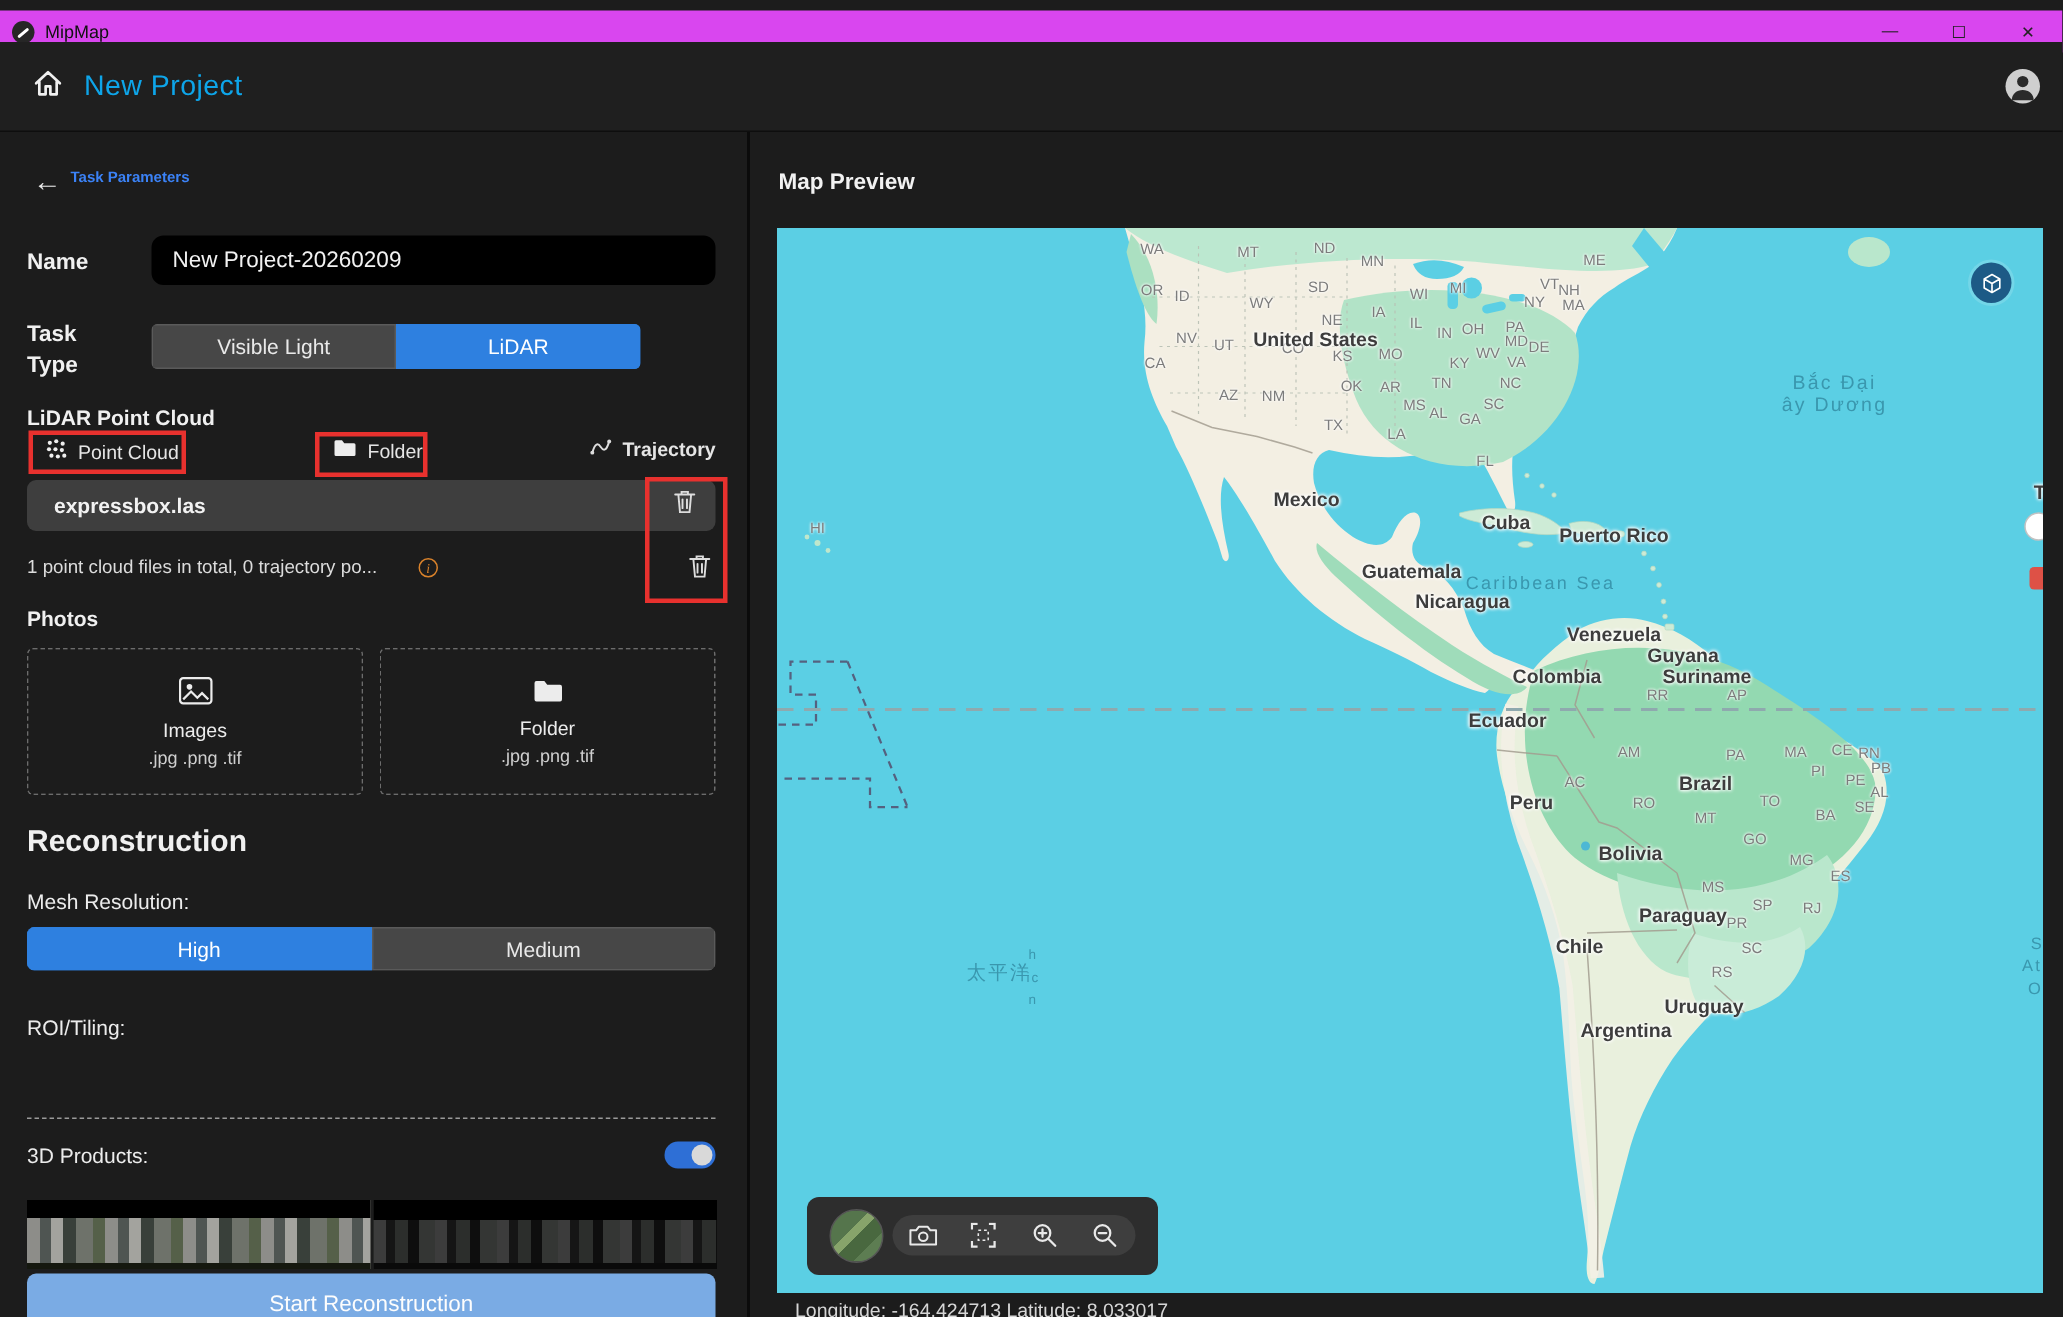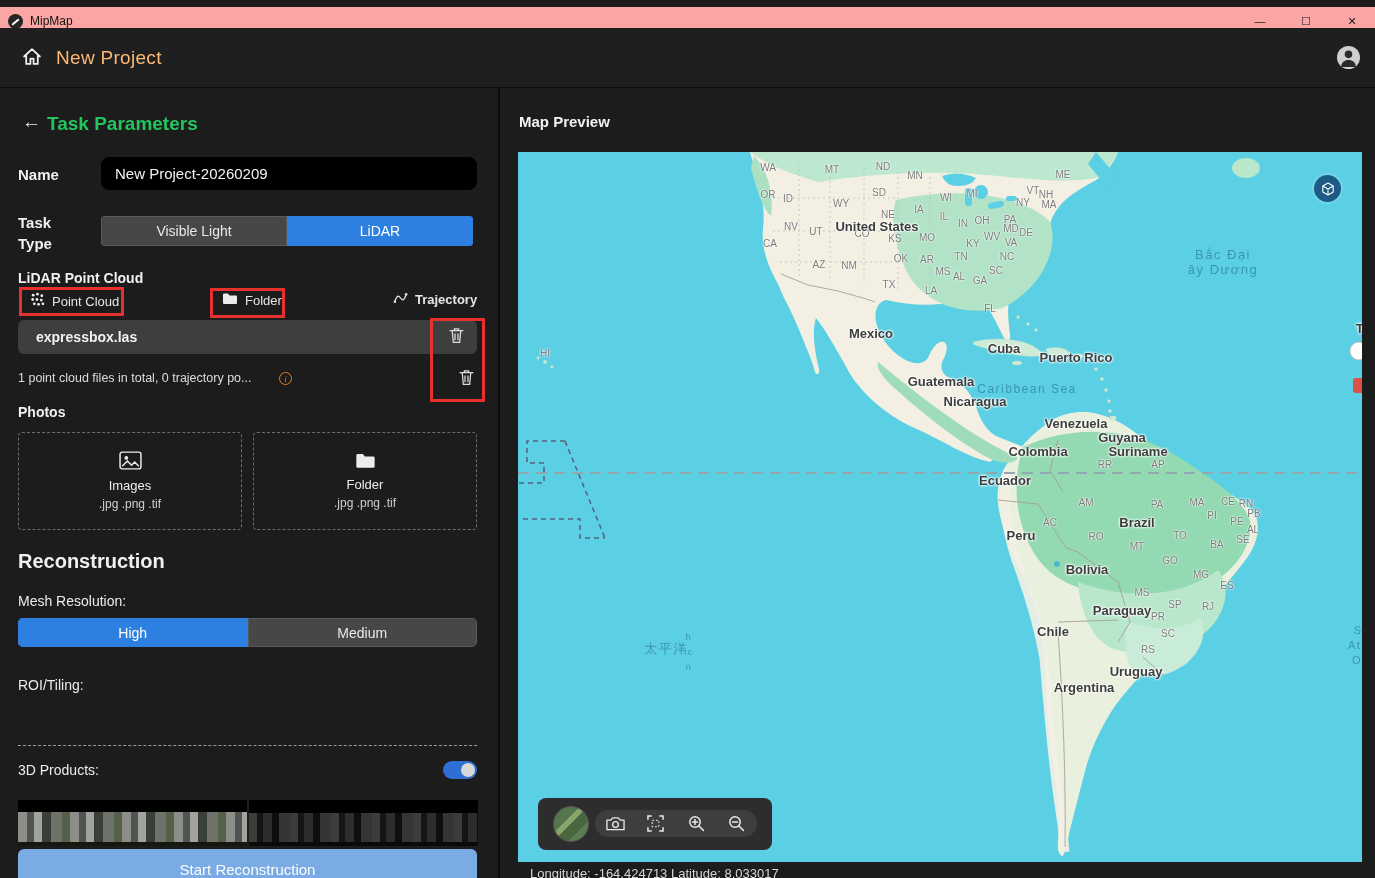--- a/index.html
+++ b/index.html
@@ -1,44 +1,44 @@
 <!DOCTYPE html>
 <html><head>
 <meta charset="utf-8">
 <style>
   * { margin:0; padding:0; box-sizing:border-box; }
   html,body { width:1375px; height:878px; overflow:hidden; }
   body { background:#1c1c1c; font-family:"Liberation Sans", sans-serif; position:relative; color:#eee; }
 
   
-  .titlebar { position:absolute; left:0; top:7px; width:1375px; height:28px; background:#fca5a5; display:flex; align-items:center; }
+  .titlebar { position:absolute; left:0; top:7px; width:1375px; height:28px; background:#d946ef; display:flex; align-items:center; }
   .logo { width:15px; height:15px; border-radius:50%; background:#262626; margin-left:8px; position:relative; }
   .logo:after { content:""; position:absolute; left:3px; top:7px; width:9px; height:2px; background:#fff; transform:rotate(-40deg); border-radius:2px; }
   .app-name { color:#111; font-size:12px; margin-left:7px; }
   .win-controls { margin-left:auto; display:flex; height:100%; }
   .win-btn { width:46px; height:100%; display:flex; align-items:center; justify-content:center; color:#222; font-size:11px; }
 
   
   .app-header { position:absolute; left:0; top:28px; width:1375px; height:60px; background:#1f1f1f; border-bottom:1px solid #0e0e0e; display:flex; align-items:center; }
   .home-ic { margin-left:22px; }
-  .page-title { font-size:19px; color:#fdba74; margin-left:14px; font-weight:400; letter-spacing:.3px; }
+  .page-title { font-size:19px; color:#0ea5e9; margin-left:14px; font-weight:400; letter-spacing:.3px; }
   .avatar { margin-left:auto; margin-right:15px; width:23px; height:23px; border-radius:50%; background:#cfcfcf; display:flex; align-items:center; justify-content:center; overflow:hidden; }
 
   
   .left-panel { position:absolute; left:0; top:88px; width:498px; height:790px; background:#1c1c1c; overflow:hidden; }
   .vdivider { position:absolute; left:498px; top:88px; width:2px; height:790px; background:#0b0b0b; }
   .abs { position:absolute; }
   .back-arrow { left:22px; top:23px; font-size:19px; color:#e8e8e8; }
-  .panel-title { left:47px; top:25px; font-size:19px; font-weight:bold; color:#22c55e; }
+  .panel-title { left:47px; top:25px; font-size:10px; font-weight:bold; color:#3b82f6; }
   .lbl-bold { font-size:15px; font-weight:bold; color:#f0f0f0; }
   .name-label { left:18px; top:78px; }
   .name-input { left:101px; top:69px; width:376px; height:33px; background:#000; border:1px solid #000; border-radius:8px; color:#f2f2f2; font-size:15px; padding:0 13px; font-family:"Liberation Sans",sans-serif; }
   .tasktype-label { left:18px; top:124px; line-height:21px; width:60px; }
   .seg { position:absolute; display:flex; border-radius:4px; overflow:hidden; }
-  .seg-tasktype { left:101px; top:128px; width:372px; height:30px; }
+  .seg-tasktype { left:101px; top:128px; width:326px; height:30px; }
   .seg-btn { flex:1; display:flex; align-items:center; justify-content:center; font-size:14px; color:#e9e9e9; background:#474747; border:1px solid #5a5a5a; }
   .seg-btn.active { background:#2e80e0; border-color:#2e80e0; color:#fff; }
   .section-title { font-size:14px; font-weight:bold; color:#f0f0f0; }
   .lidar-title { left:18px; top:182px; }
   .tab { position:absolute; top:204px; display:flex; align-items:center; gap:7px; font-size:13px; color:#e5e5e5; }
   .file-row { left:18px; top:232px; width:459px; height:34px; background:#3e3e3e; border-radius:6px; display:flex; align-items:center; }
   .file-name { font-size:14px; font-weight:bold; color:#f2f2f2; margin-left:18px; }
   .trash-in-row { margin-left:auto; margin-right:13px; }
   .summary { left:18px; top:283px; font-size:12.5px; color:#dcdcdc; }
   .info-ic { left:279px; top:284px; width:13px; height:13px; border:1px solid #d9822b; border-radius:50%; color:#d9822b; font-size:9px; display:flex; align-items:center; justify-content:center; font-family:"Liberation Serif",serif; font-style:italic; }

